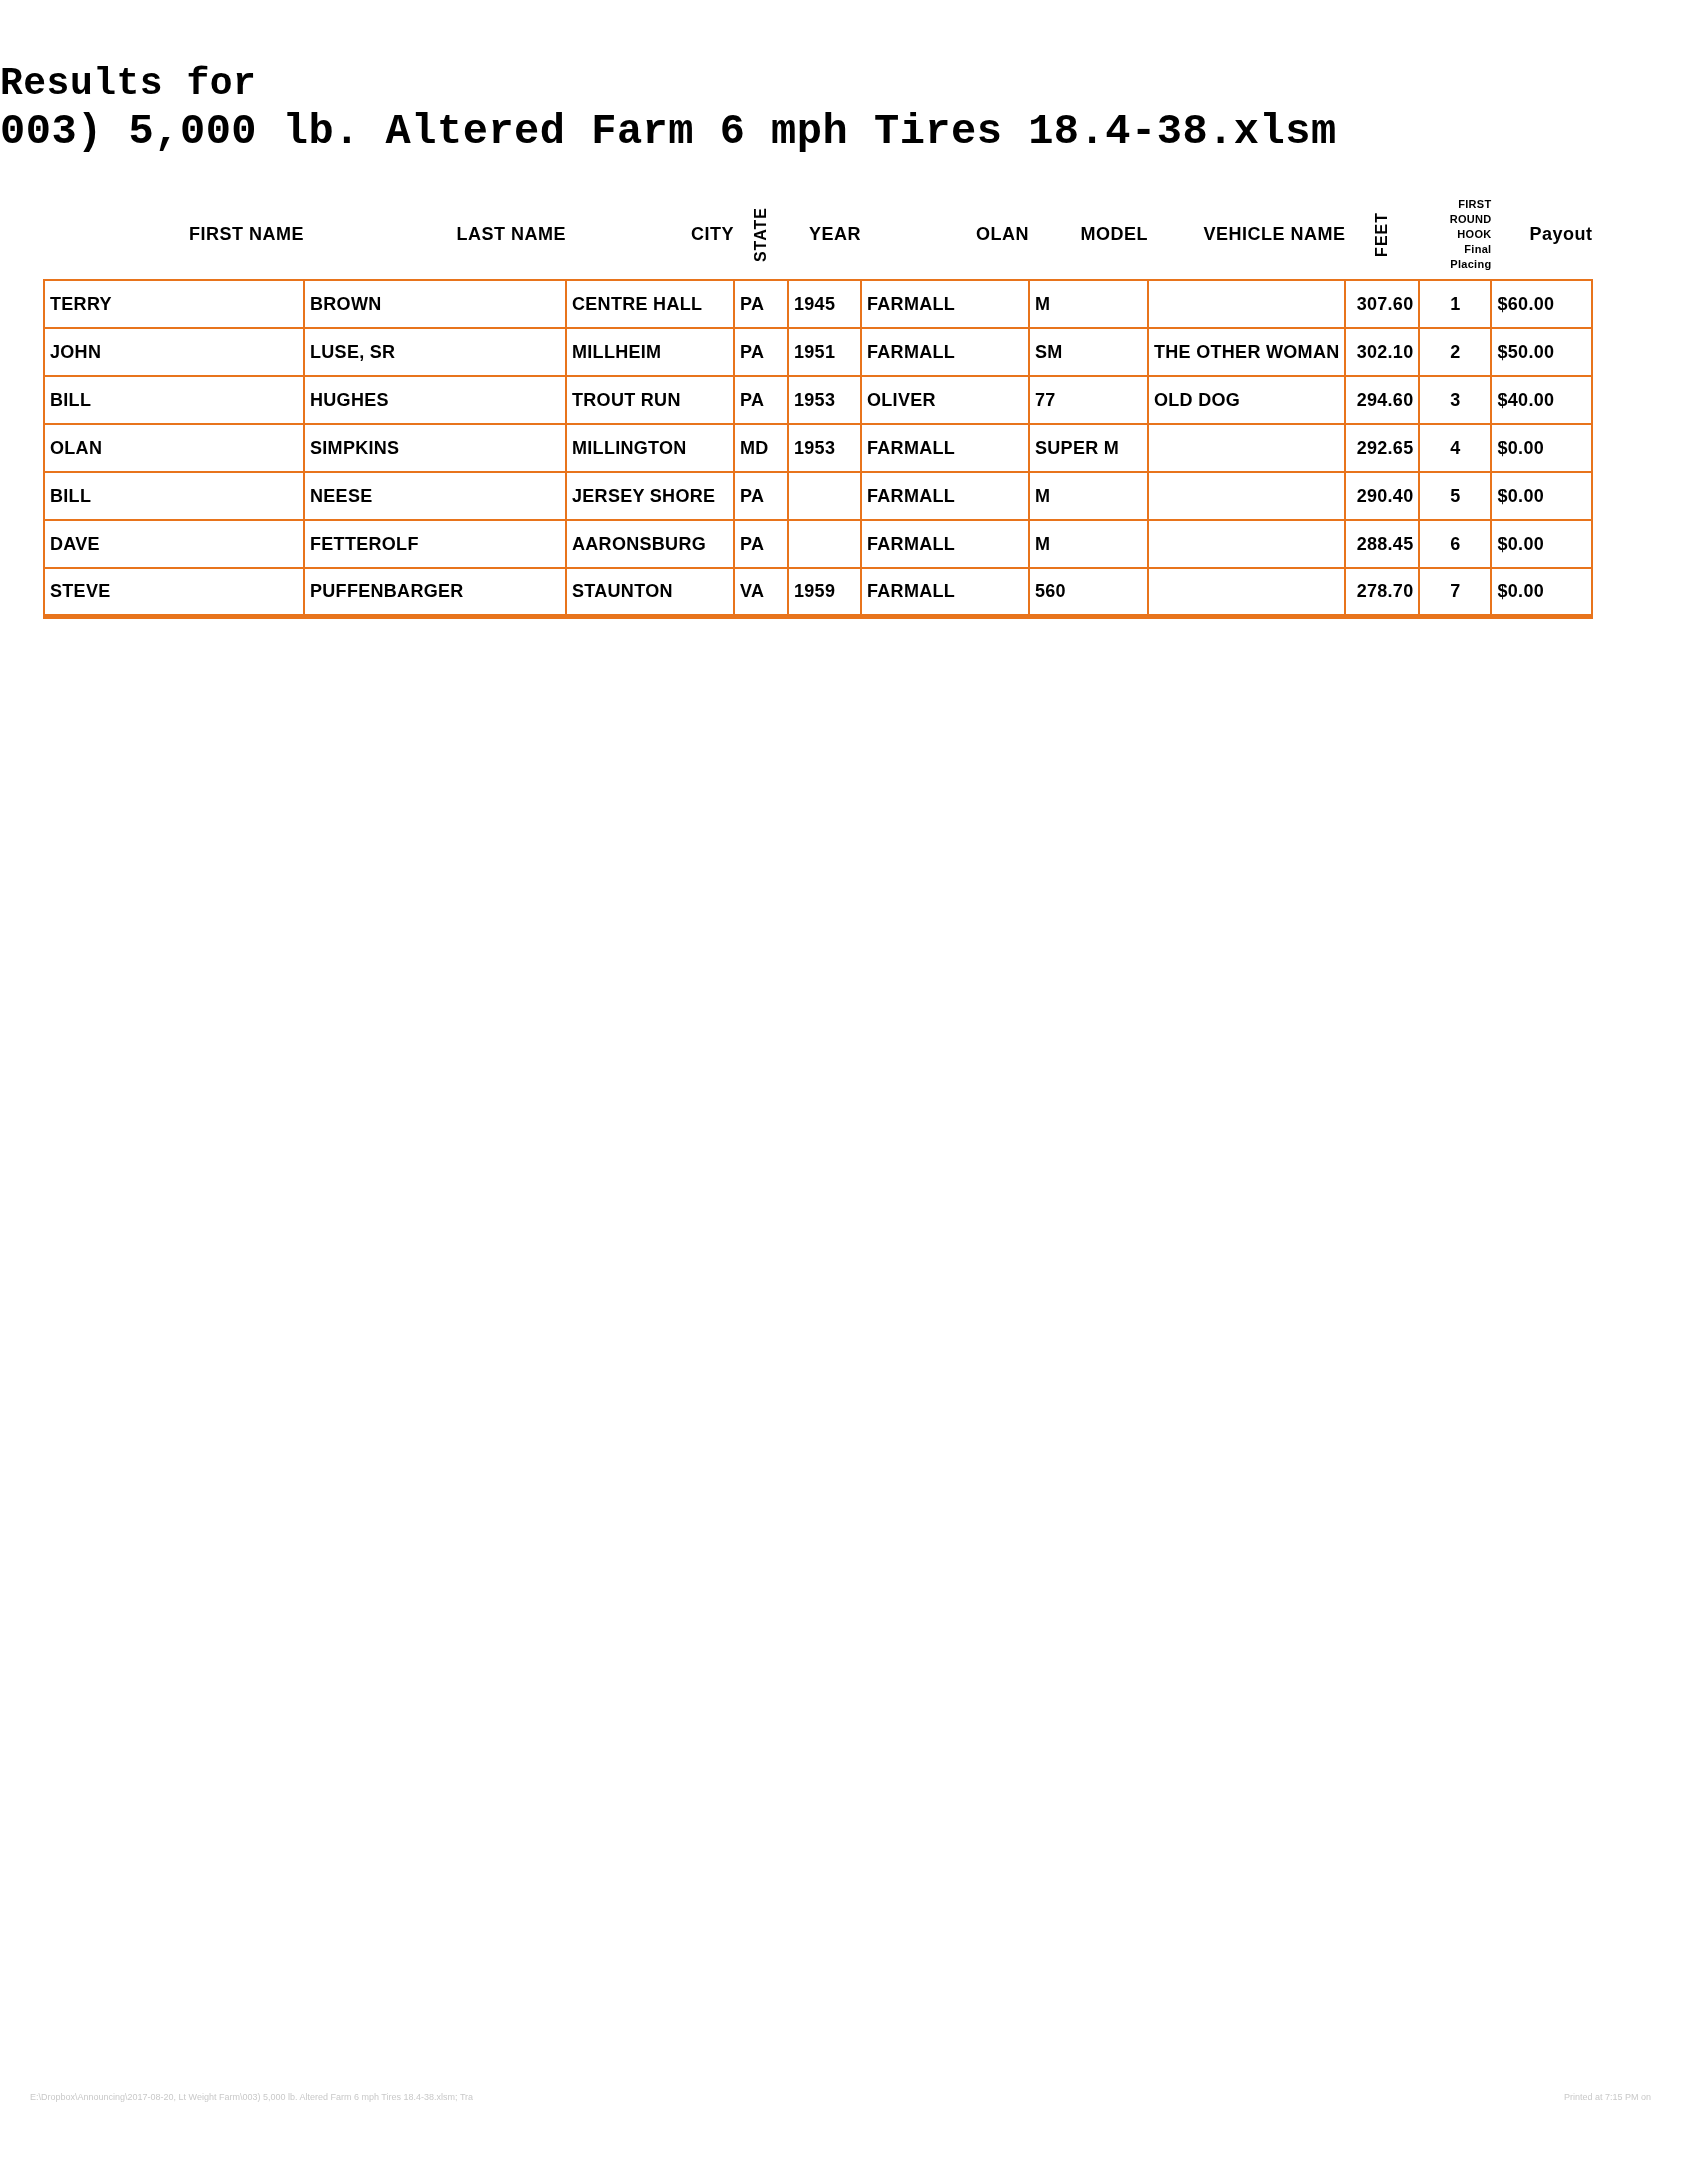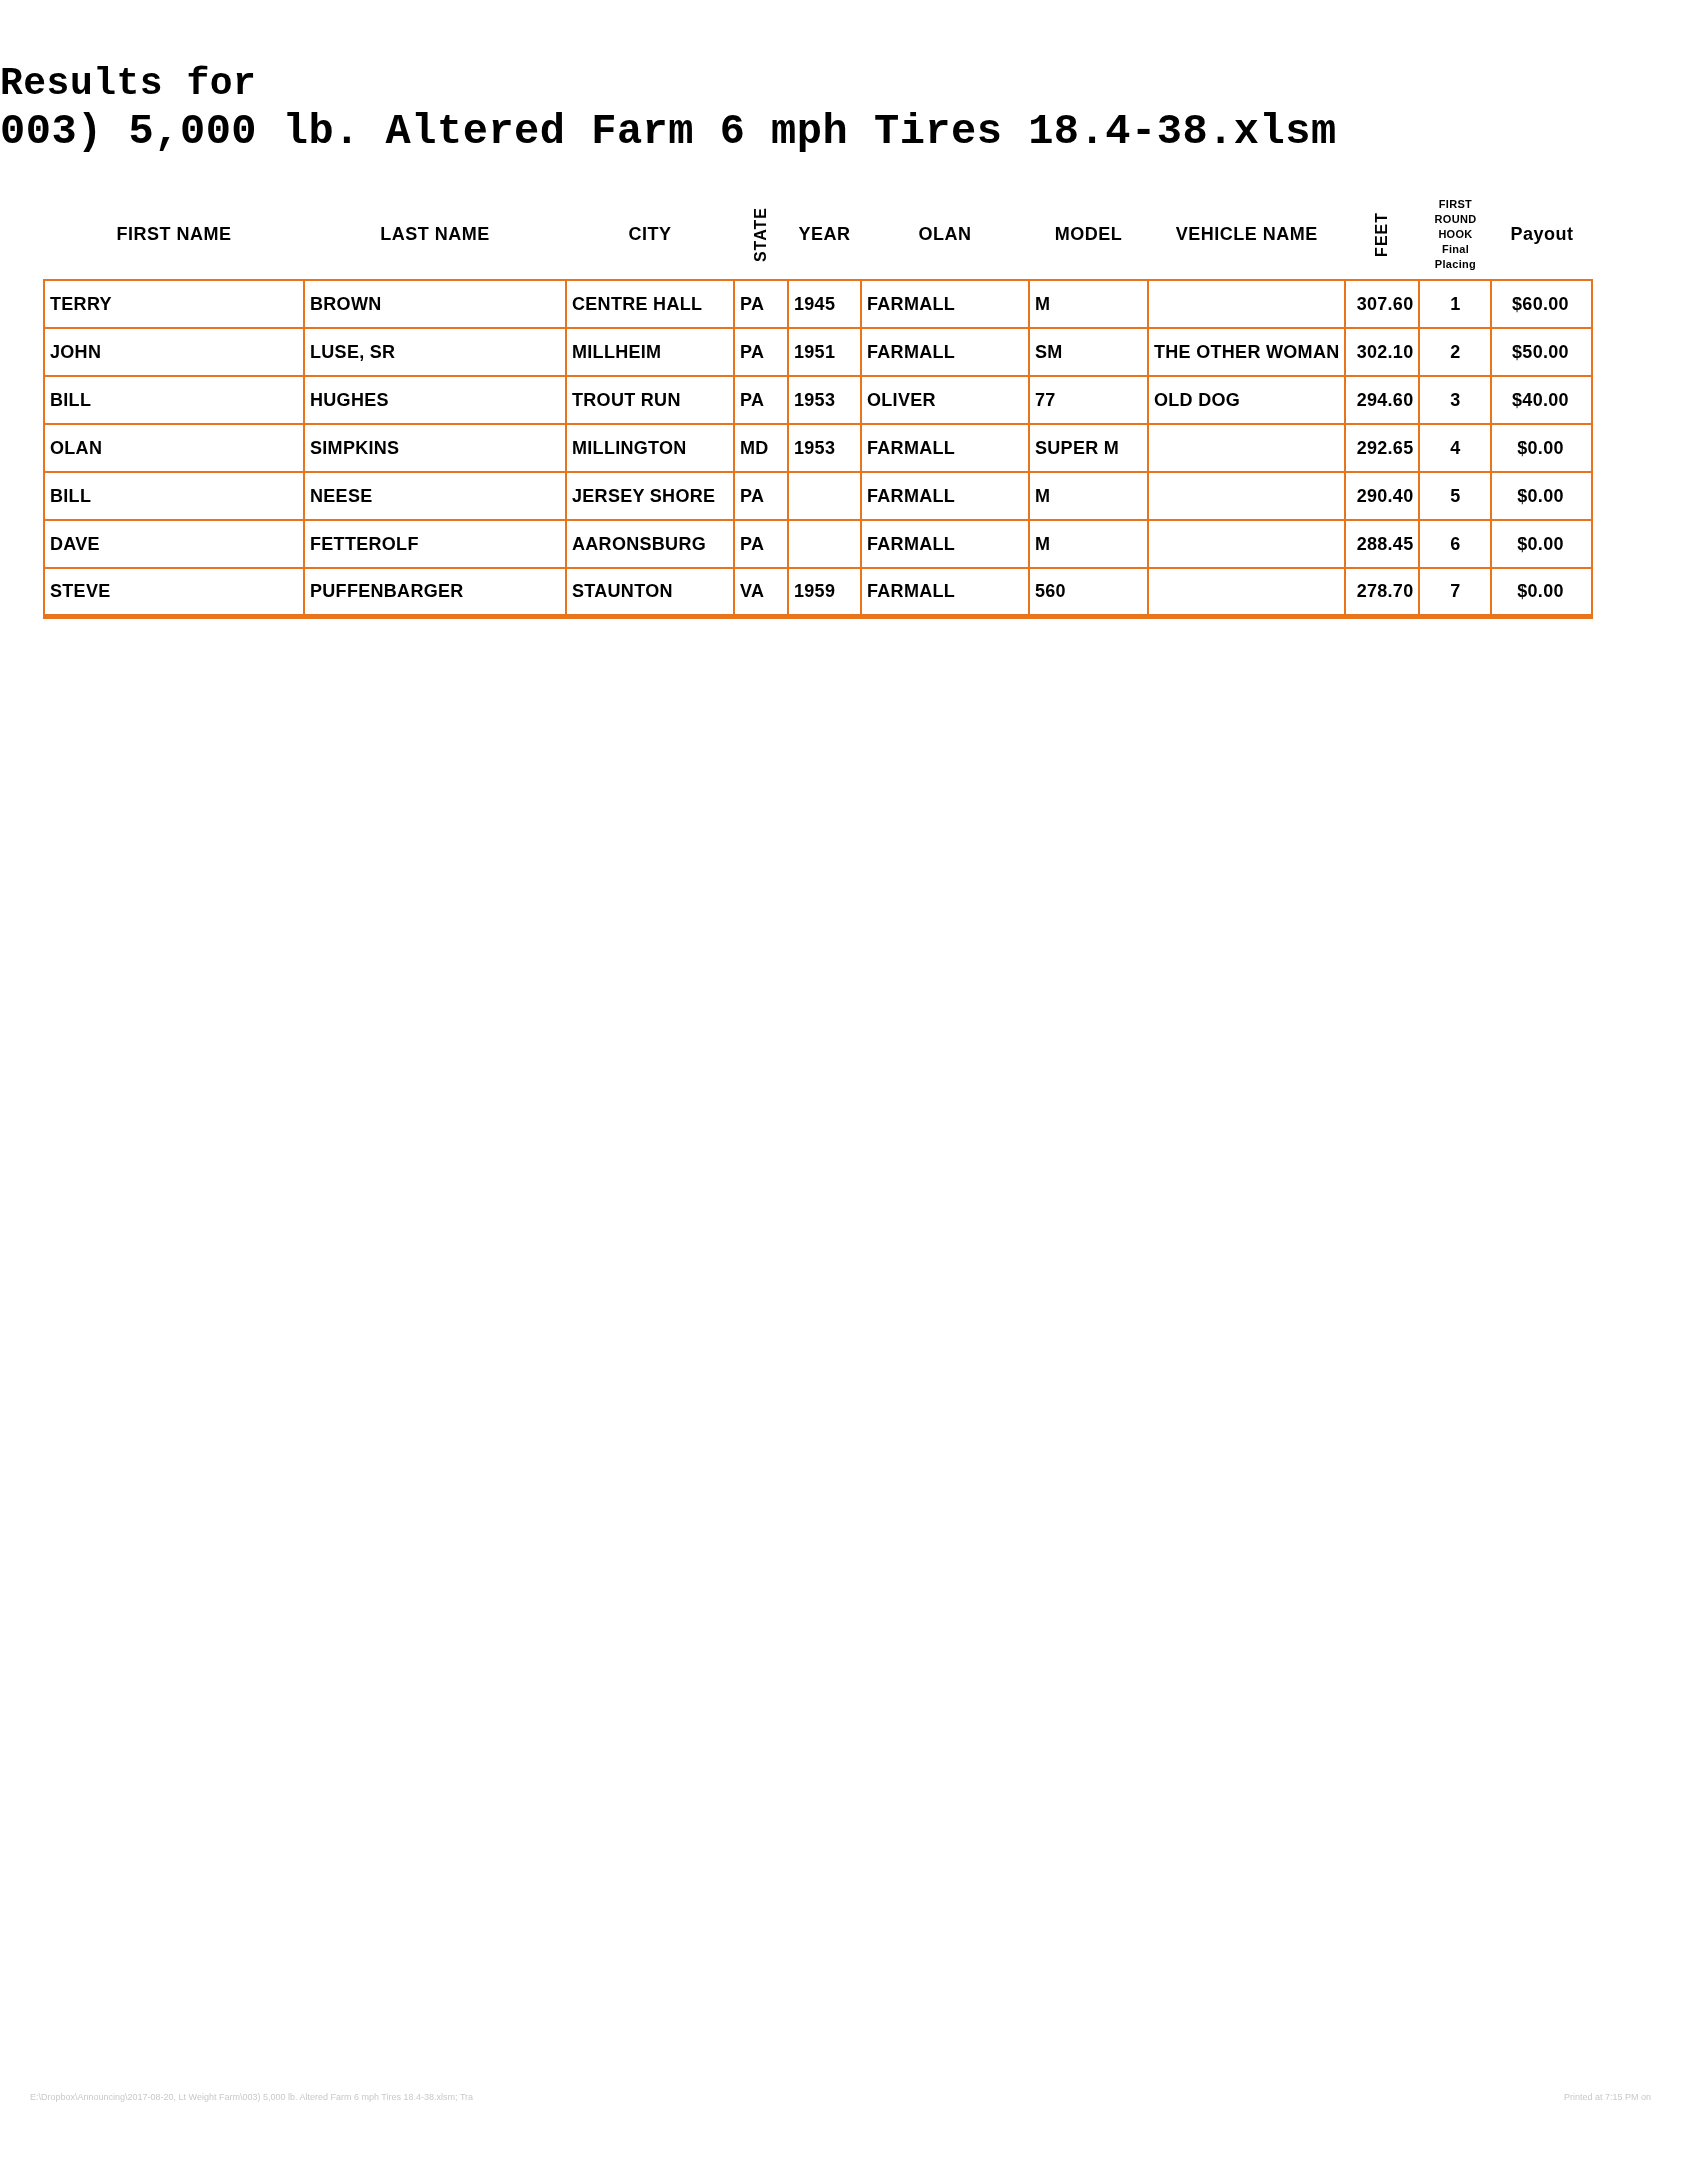--- a/index.html
+++ b/index.html
@@ -41,21 +41,21 @@
   .results-table col.c-feet         { width: 74px;  }
   .results-table col.c-placing      { width: 72px;  }
   .results-table col.c-payout       { width: 101px; }
 
   .results-table thead th {
     border: none;
     height: 90px;
     padding: 0;
     font-size: 18px;
     font-weight: bold;
-    text-align: center;
+    text-align: right;
     vertical-align: middle;
     letter-spacing: 0.5px;
     white-space: nowrap;
     margin-top: 32px;
   }
   .vertical-text {
     writing-mode: vertical-rl;
     transform: rotate(180deg);
     margin: 0 auto;
     font-size: 16px;
@@ -80,21 +80,21 @@
     font-weight: bold;
     vertical-align: middle;
     text-align: left;
     white-space: nowrap;
     overflow: hidden;
     letter-spacing: 0.3px;
   }
   .results-table tbody tr:last-child td { border-bottom-width: 5px; }
   .results-table tbody td.col-feet    { text-align: right; padding-right: 5px; }
   .results-table tbody td.col-placing { text-align: center; }
-  .results-table tbody td.col-payout  { text-align: center; padding-right: 8px; margin-left: 20px; }
+  .results-table tbody td.col-payout  { text-align: left; padding-right: 8px; margin-left: 20px; }
 
   .footer-left {
     position: absolute;
     left: 30px; top: 2092px;
     font-size: 9px;
     color: #c9c9c9;
     font-weight: normal;
     white-space: nowrap;
   }
   .footer-right {

